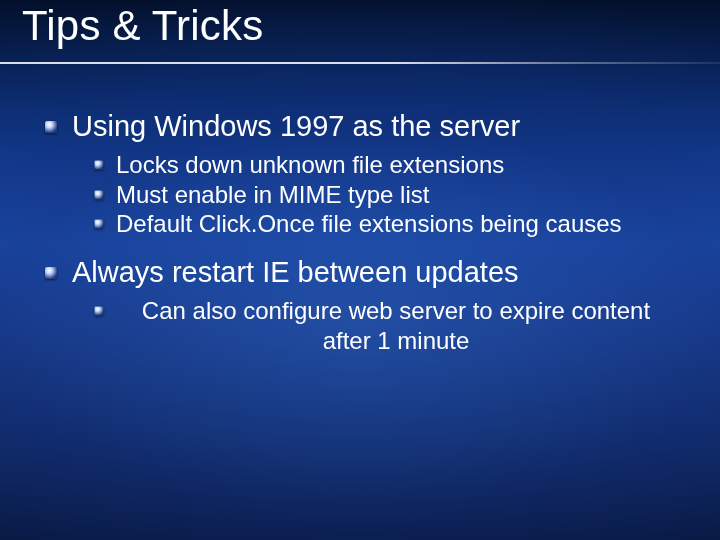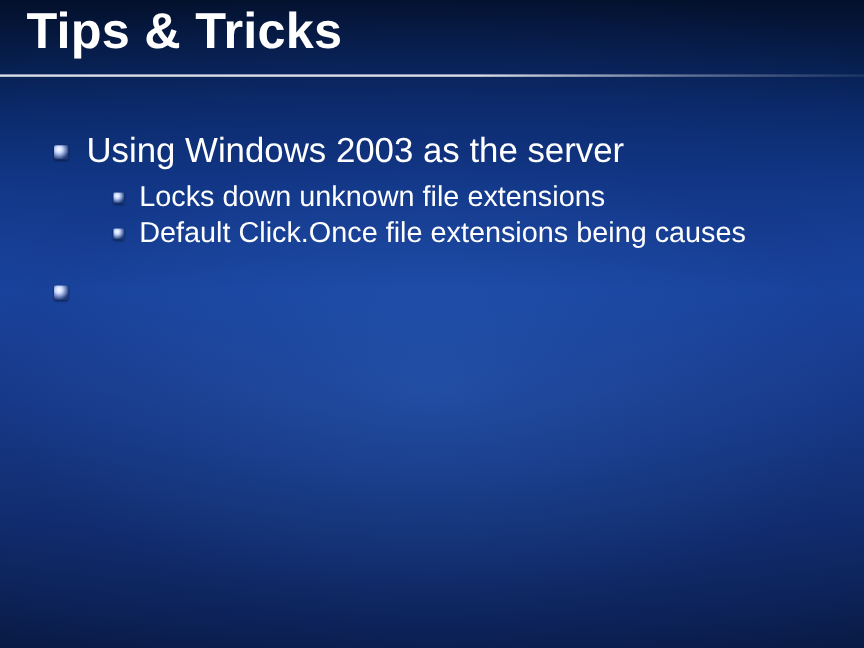--- a/index.html
+++ b/index.html
@@ -28,21 +28,21 @@
         #102a66 80%,
         #07163a 100%);
     position: relative;
     box-sizing: border-box;
   }
   .title {
     position: absolute;
     left: 22px;
     top: 2px;
     font-size: 42px;
-    font-weight: 700;
+    font-weight: 400;
     color: #ffffff;
     letter-spacing: 0.2px;
   }
   .underline {
     position: absolute;
     left: 0;
     top: 62px;
     width: 720px;
     height: 2px;
     background: linear-gradient(90deg,
@@ -118,45 +118,62 @@
           <defs>
             <radialGradient id="g1" cx="35%" cy="30%" r="70%">
               <stop offset="0%" stop-color="#ffffff"></stop>
               <stop offset="35%" stop-color="#c8d8ff"></stop>
               <stop offset="100%" stop-color="#1e3a7a"></stop>
             </radialGradient>
           </defs>
           <rect x="1" y="1" width="12" height="12" rx="1.5" fill="url(#g1)"></rect>
         </svg>
       </span>
-      <span class="text">Using Windows 2003 as the server</span>
+      <span class="text">Using Windows 1997 as the server</span>
     </div>
     <div class="l2-group">
       <div class="l2">
         <span class="bullet">
           <svg class="bullet-svg" width="10" height="10" viewBox="0 0 10 10">
             <rect x="0.5" y="0.5" width="9" height="9" rx="1" fill="url(#g1)"></rect>
           </svg>
         </span>
         <span class="text">Locks down unknown file extensions</span>
+      </div>
+      <div class="l2">
+        <span class="bullet">
+          <svg class="bullet-svg" width="10" height="10" viewBox="0 0 10 10">
+            <rect x="0.5" y="0.5" width="9" height="9" rx="1" fill="url(#g1)"></rect>
+          </svg>
+        </span>
+        <span class="text">Must enable in MIME type list</span>
       </div>
       <div class="l2">
         <span class="bullet">
           <svg class="bullet-svg" width="10" height="10" viewBox="0 0 10 10">
             <rect x="0.5" y="0.5" width="9" height="9" rx="1" fill="url(#g1)"></rect>
           </svg>
         </span>
         <span class="text">Default Click.Once file extensions being causes</span>
       </div>
     </div>
 
     <div class="l1">
       <span class="bullet">
         <svg class="bullet-svg" width="14" height="14" viewBox="0 0 14 14">
           <rect x="1" y="1" width="12" height="12" rx="1.5" fill="url(#g1)"></rect>
         </svg>
       </span>
+      <span class="text">Always restart IE between updates</span>
     </div>
     <div class="l2-group">
+      <div class="l2">
+        <span class="bullet">
+          <svg class="bullet-svg" width="10" height="10" viewBox="0 0 10 10">
+            <rect x="0.5" y="0.5" width="9" height="9" rx="1" fill="url(#g1)"></rect>
+          </svg>
+        </span>
+        <span class="text">Can also configure web server to expire content after 1 minute</span>
+      </div>
     </div>
 
   </div>
 </div>
 
 </body></html>

